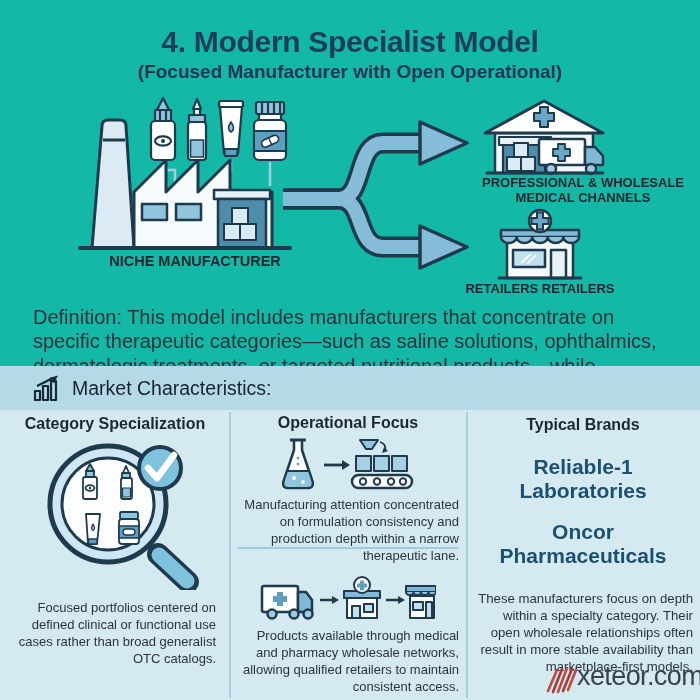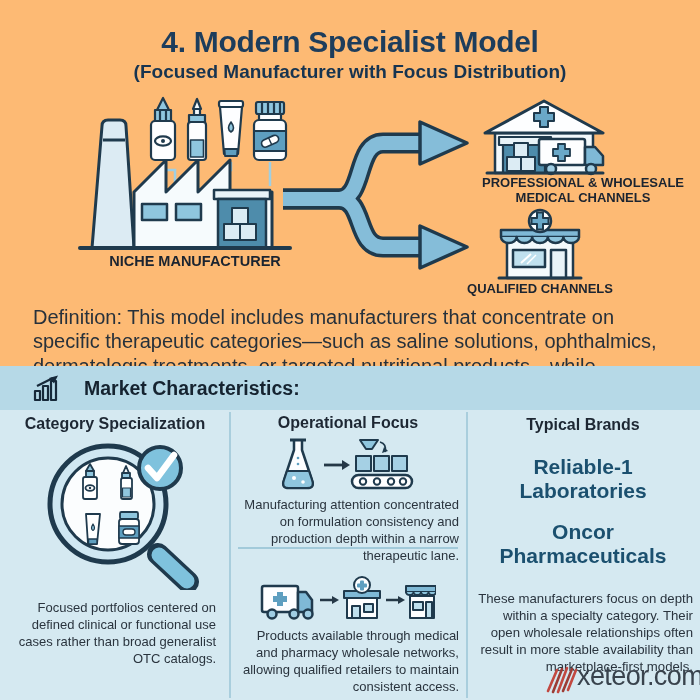--- a/index.html
+++ b/index.html
@@ -1,29 +1,29 @@
 <!DOCTYPE html>
 <html><head>
 <meta charset="utf-8">
 <style>
   html,body{margin:0;padding:0;background:#fff;}
-  .poster{position:relative;width:700px;height:700px;background:#fdba74;
+  .poster{position:relative;width:700px;height:700px;background:#14b8a6;
           font-family:"Liberation Sans",sans-serif;overflow:hidden;}
   .abs{position:absolute;}
   .title{left:0;right:0;top:25px;text-align:center;font-size:30px;font-weight:700;
          color:#1d3d5c;letter-spacing:-0.3px;}
   .subtitle{left:0;right:0;top:61px;text-align:center;font-size:19px;font-weight:600;color:#173450;}
   .flow-label{font-weight:700;color:#1b2430;text-align:center;}
   .manufacturer-label{left:80px;width:230px;top:253px;font-size:14.5px;}
   .wholesale-label{left:433px;width:212px;top:175px;font-size:13px;line-height:1.18;margin-left:44px;}
   .retailers-label{left:438px;width:204px;top:281px;font-size:13px;}
   .definition{left:33px;top:305px;width:646px;font-size:20px;line-height:1.22;color:#27313b;margin:0;}
   .band{left:0;top:366px;width:700px;height:44px;background:#b6d9e7;display:flex;
         align-items:center;padding-left:33px;box-sizing:border-box;gap:9px;}
-  .band-title{font-size:19.5px;font-weight:700;color:#152330;margin-left:12px;}
+  .band-title{font-size:19.5px;font-weight:400;color:#152330;}
   .bottom{left:0;top:410px;width:700px;height:290px;background:#d5e9f1;}
   .vdiv{width:2px;background:#a9cedd;top:412px;height:286px;}
   .vdiv1{left:229px;} .vdiv2{left:466px;}
   .col-heading{font-weight:700;color:#1d2733;text-align:center;font-size:16px;}
   .h-spec{left:10px;width:210px;top:415px;}
   .h-oper{left:236px;width:224px;top:414px;}
   .h-whsl{left:236px;width:224px;top:556px;}
   .h-brand{left:472px;width:222px;top:416px;}
   .col-body{color:#2a343e;text-align:right;font-size:13px;line-height:1.3;}
   .b-spec{left:14px;width:202px;top:600px;}
@@ -36,21 +36,21 @@
   .brand2{left:483px;width:200px;top:520px;}
   .watermark-text{left:577px;top:661px;font-size:27px;color:#39434d;letter-spacing:-0.6px;}
   svg{display:block;}
 </style>
 </head>
 <body>
 
 <div class="poster">
 
   <div class="abs title">4. Modern Specialist Model</div>
-  <div class="abs subtitle">(Focused Manufacturer with Focus Distribution)</div>
+  <div class="abs subtitle">(Focused Manufacturer with Open Operational)</div>
 
   <svg class="abs" style="left:76px;top:96px" width="240" height="158" viewBox="0 0 240 158">
     <g fill="none" stroke="#9fcfe3" stroke-width="2.5">
       <path d="M87,66 v8 h12 v12"></path>
         <path d="M121,66 v20"></path>
       <path d="M155,66 v8 h-10 v14"></path>
         <path d="M194,66 v24"></path>
     </g>
     <g stroke="#1f3a4d" stroke-width="3" stroke-linejoin="round">
       <path d="M16,152 L26,30 Q26,24 32,24 L44,24 Q50,24 50,30 L58,152 Z" fill="#dcebf3"></path>
@@ -148,21 +148,21 @@
       <path d="M8,29 a7.8,6 0 0 0 15.6,0 a7.8,6 0 0 0 15.6,0 a7.8,6 0 0 0 15.6,0 a7.8,6 0 0 0 15.6,0 a7.8,6 0 0 0 15.6,0" fill="#8ec4dc"></path>
       <rect x="20" y="42" width="32" height="17" fill="#bfe0ee"></rect>
       <line x1="28" y1="55" x2="38" y2="46" stroke="#fff" stroke-width="2"></line>
       <line x1="34" y1="56" x2="43" y2="47" stroke="#fff" stroke-width="1.4"></line>
       <rect x="58" y="42" width="15" height="28" fill="#e8f3f8"></rect>
       <circle cx="47" cy="13" r="11" fill="#fdfeff" stroke-width="2.5"></circle>
       <path d="M44,4.5 h6 v5.5 h5.5 v6 h-5.5 v5.5 h-6 v-5.5 h-5.5 v-6 h5.5 Z" fill="#6aa8c8" stroke-width="2"></path>
       <line x1="6" y1="70" x2="88" y2="70" stroke-width="3" stroke-linecap="round"></line>
     </g>
   </svg>
-  <div class="abs flow-label retailers-label">QUALIFIED CHANNELS</div>
+  <div class="abs flow-label retailers-label">RETAILERS RETAILERS</div>
 
   <p class="abs definition">Definition: This model includes manufacturers that concentrate on specific therapeutic categories—such as saline solutions, ophthalmics, dermatologic treatments, or targeted nutritional products—while maintaining open distribution through professional and wholesale medical channels.</p>
 
   <div class="abs band">
     <svg width="30" height="28" viewBox="0 0 30 28">
       <g fill="none" stroke="#16293a" stroke-width="2.2" stroke-linejoin="round">
         <rect x="2" y="17" width="5" height="9"></rect>
         <rect x="10" y="12" width="5" height="14"></rect>
         <rect x="18" y="7" width="5" height="19"></rect>
         <line x1="4" y1="12" x2="20" y2="4"></line>

